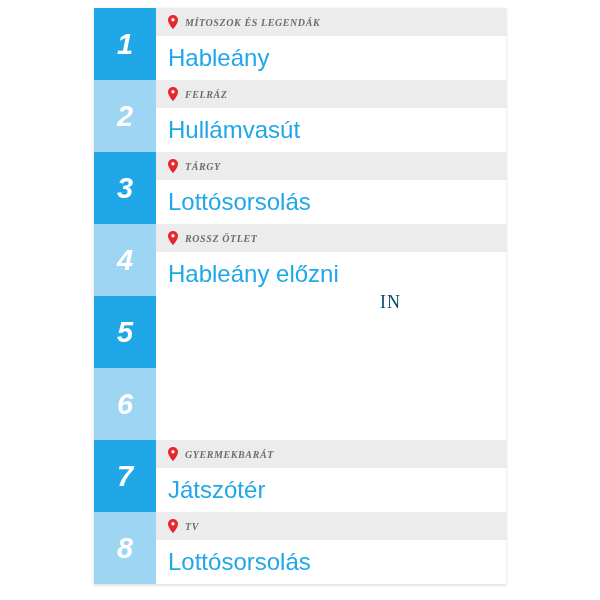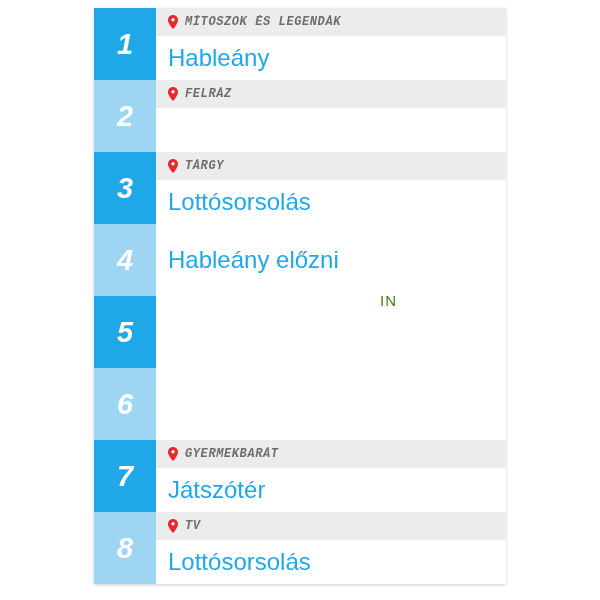--- a/index.html
+++ b/index.html
@@ -74,30 +74,30 @@
   .pin {
     width: 10px;
     height: 14px;
     margin-right: 7px;
     flex: 0 0 10px;
     position: relative;
     display: inline-block;
   }
   .pin svg { display: block; }
   .cat-label {
-    font-size: 12px;
+    font-size: 10px;
     font-style: italic;
     font-weight: bold;
     letter-spacing: 0.6px;
     color: #6d6d6d;
     text-transform: uppercase;
     white-space: nowrap;
     overflow: hidden;
     text-overflow: ellipsis;
-    font-family: Liberation Mono, monospace;
+    font-family: Liberation Serif, serif;
   }
   .answer {
     flex: 1 1 auto;
     display: flex;
     align-items: center;
     padding-left: 12px;
     background: #ffffff;
     box-sizing: border-box;
   }
   .answer-text {
@@ -105,24 +105,24 @@
     color: #1fa7e8;
     white-space: nowrap;
     overflow: hidden;
     text-overflow: ellipsis;
     font-family: "Liberation Sans", sans-serif;
   }
   .watermark {
     position: absolute;
     left: 286px;
     top: 284px;
-    font-size: 15px;
-    color: #4d7c0f;
+    font-size: 18px;
+    color: #0c4a6e;
     letter-spacing: 1px;
-    font-family: Liberation Sans, sans-serif;
+    font-family: Liberation Serif, serif;
     pointer-events: none;
   }
 </style>
 </head>
 <body>
 
 <div class="page">
   <div class="card">
     <div class="rows">
 
@@ -149,20 +149,23 @@
         <div class="content">
           <div class="cat">
             <span class="pin">
               <svg width="10" height="14" viewBox="0 0 10 14">
                   <path d="M5 0C2.24 0 0 2.2 0 4.9C0 8.6 5 14 5 14C5 14 10 8.6 10 4.9C10 2.2 7.76 0 5 0Z" fill="#e8262d"></path>
                   <circle cx="5" cy="4.8" r="1.7" fill="#ffffff"></circle>
                 </svg>
             </span>
             <span class="cat-label">FELRÁZ</span>
           </div>
+          <div class="answer">
+            <span class="answer-text">Hullámvasút</span>
+          </div>
         </div>
       </div>
 
       <div class="row">
         <div class="num dark">3</div>
         <div class="content">
           <div class="cat">
             <span class="pin">
               <svg width="10" height="14" viewBox="0 0 10 14">
                   <path d="M5 0C2.24 0 0 2.2 0 4.9C0 8.6 5 14 5 14C5 14 10 8.6 10 4.9C10 2.2 7.76 0 5 0Z" fill="#e8262d"></path>
@@ -173,20 +176,29 @@
           </div>
           <div class="answer">
             <span class="answer-text">Lottósorsolás</span>
           </div>
         </div>
       </div>
 
       <div class="row">
         <div class="num light">4</div>
         <div class="content">
+          <div class="cat">
+            <span class="pin">
+              <svg width="10" height="14" viewBox="0 0 10 14">
+                  <path d="M5 0C2.24 0 0 2.2 0 4.9C0 8.6 5 14 5 14C5 14 10 8.6 10 4.9C10 2.2 7.76 0 5 0Z" fill="#e8262d"></path>
+                  <circle cx="5" cy="4.8" r="1.7" fill="#ffffff"></circle>
+                </svg>
+            </span>
+            <span class="cat-label">ROSSZ ÖTLET</span>
+          </div>
           <div class="answer">
             <span class="answer-text">Hableány előzni</span>
           </div>
         </div>
       </div>
 
       <div class="row">
         <div class="num dark">5</div>
       </div>
 

